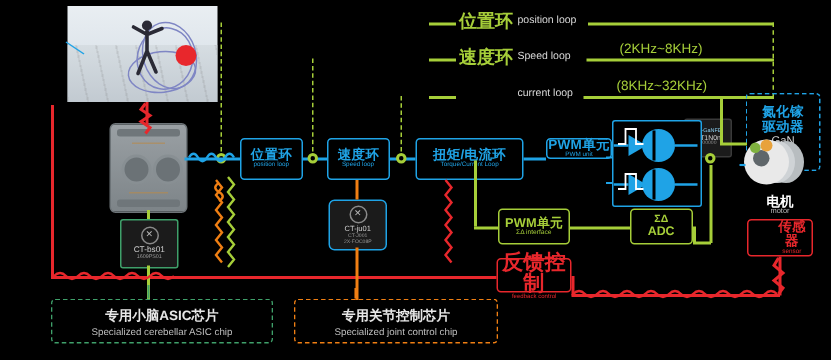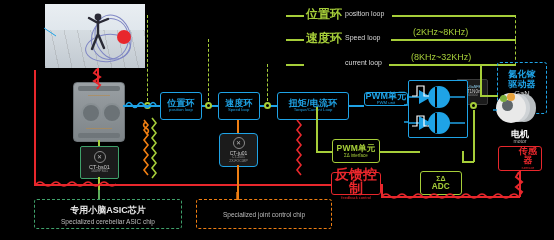--- a/index.html
+++ b/index.html
@@ -212,21 +212,21 @@
   <div class="abs blk blk-red" style="left:498px;top:146px;width:44px;height:25px;padding-left:16px;">
     <div class="cn" style="font-size:9px;">传感器</div>
     <div class="en" style="font-size:4.6px;">sensor</div>
   </div>
 
   <div class="abs blk blk-green" style="left:332px;top:139px;width:48px;height:24px;">
     <div class="cn" style="font-size:8.5px;">PWM单元</div>
     <div class="en" style="font-size:4.8px;">ΣΔ interface</div>
   </div>
 
-  <div class="abs blk blk-green" style="left:420px;top:139px;width:42px;height:24px;margin-top:32px;">
+  <div class="abs blk blk-green" style="left:420px;top:139px;width:42px;height:24px;">
     <div class="cn" style="font-size:7px;">ΣΔ</div>
     <div class="en" style="font-size:9px;font-weight:bold;">ADC</div>
   </div>
 
   <div class="abs blk blk-red" style="left:331px;top:172px;width:50px;height:23px;">
     <div class="cn" style="font-size:14px;">反馈控制</div>
     <div class="en" style="font-size:4.4px;">feedback control</div>
   </div>
 
   <div class="ln ln-h c-green" style="left:380px;top:151px;width:40px;"></div>
@@ -254,20 +254,21 @@
   <div class="ln ln-v c-green" style="left:98px;top:177px;height:23px;"></div>
 
   <div class="abs" style="left:34px;top:199px;width:148px;height:30px;border:1.5px dashed #3fa06a;border-radius:3px;
               display:flex;flex-direction:column;align-items:center;justify-content:center;">
     <div style="font-size:9px;font-weight:bold;color:#2b2b2b;-webkit-text-stroke:0;color:#e6e6e6;">专用小脑ASIC芯片</div>
     <div style="font-size:6.5px;color:#bdbdbd;margin-top:1px;">Specialized cerebellar ASIC chip</div>
   </div>
 
   <div class="abs" style="left:196px;top:199px;width:136px;height:30px;border:1.5px dashed #f07f13;border-radius:3px;
               display:flex;flex-direction:column;align-items:center;justify-content:center;">
+    <div style="font-size:9px;font-weight:bold;color:#e6e6e6;">专用关节控制芯片</div>
     <div style="font-size:6.5px;color:#bdbdbd;margin-top:1px;">Specialized joint control chip</div>
   </div>
 
   <svg class="ov">
 
     <path d="M97 69 l-3 4 l6 4 l-6 4 l6 4 l-3 4" stroke="#e8272c" stroke-width="2" fill="none"></path>
 
     <path d="M126 105 q3 -5 6 0 q3 5 6 0 q3 -5 6 0 q3 5 6 0 q3 -5 6 0" stroke="#1fa3e6" stroke-width="1.6" fill="none"></path>
 
     <path d="M146 122 q3 5 6 0 q3 -5 6 0" stroke="#f07f13" stroke-width="1.6" fill="none" transform="rotate(90 146 122)"></path>

